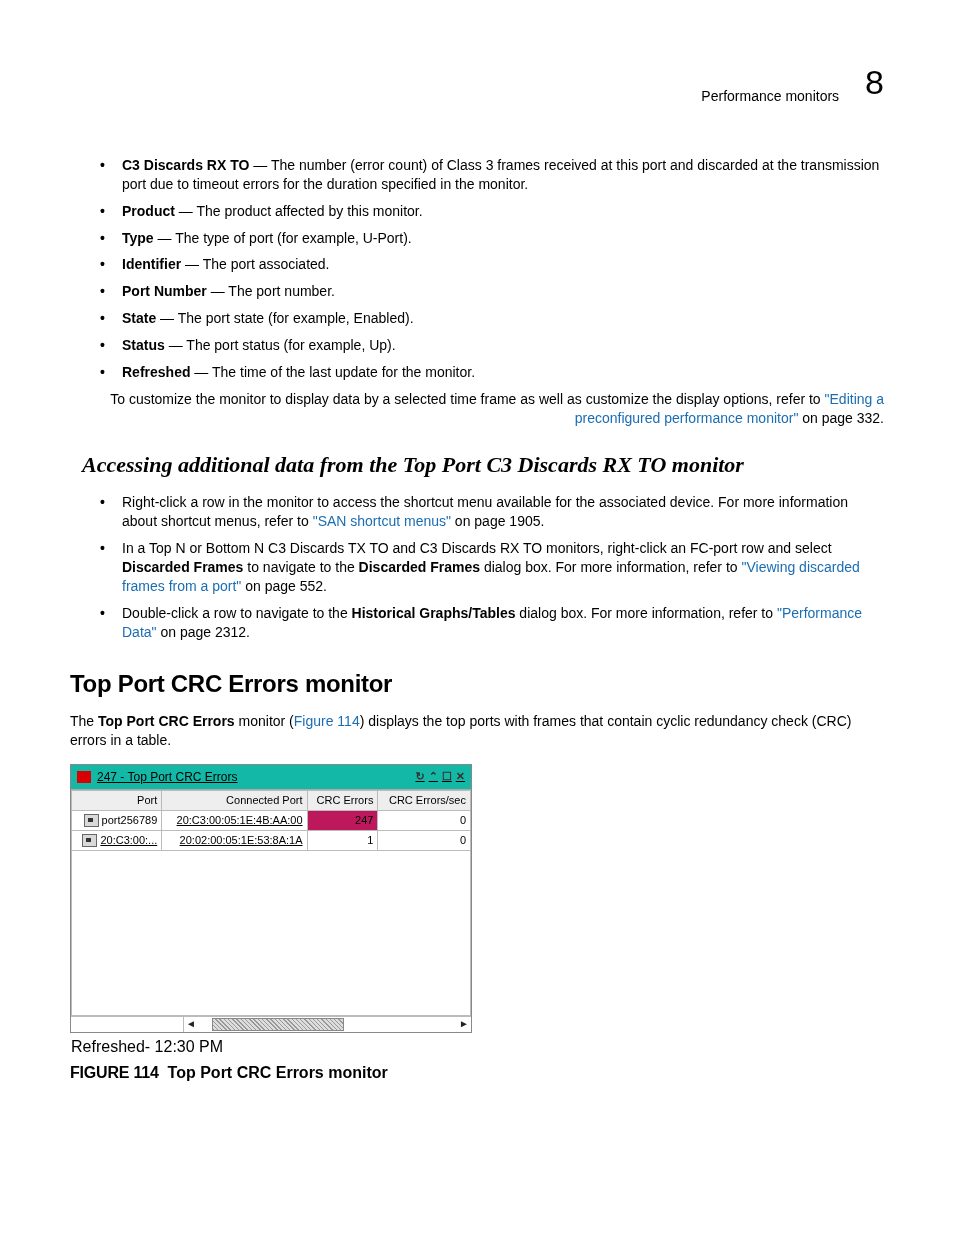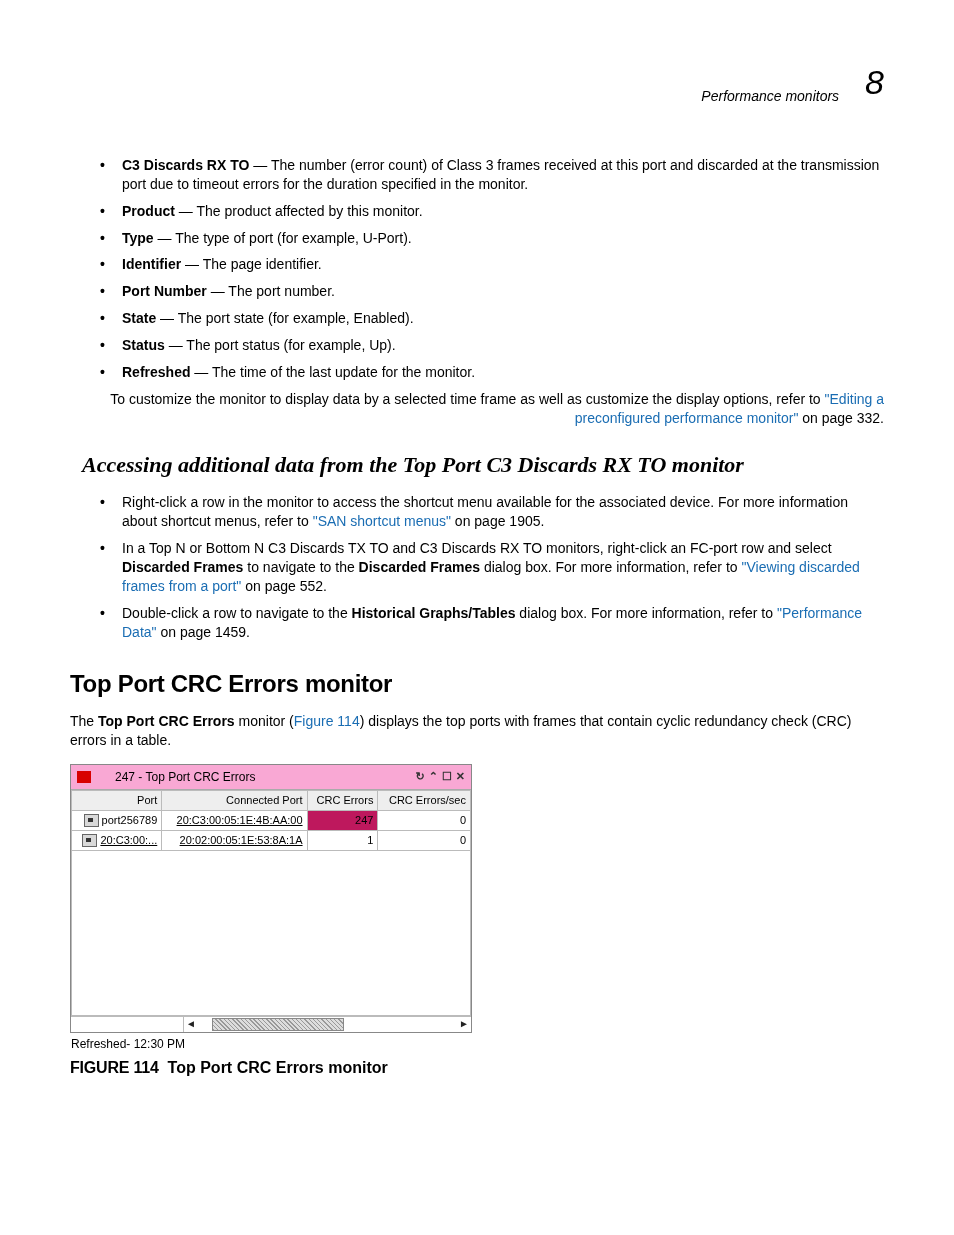--- a/index.html
+++ b/index.html
@@ -6,93 +6,93 @@
     font-family: Arial, Helvetica, sans-serif;
     font-size: 14px;
     color: #000;
     margin: 0;
     padding: 60px 70px 60px 70px;
     line-height: 1.35;
     width: 954px;
     box-sizing: border-box;
     background:#fff;
   }
-  .top-header { display:flex; justify-content:flex-end; align-items:flex-end; margin-bottom:50px; gap:26px;font-style:italic;}
+  .top-header { display:flex; justify-content:flex-end; align-items:flex-end; margin-bottom:50px; gap:26px;}
   .top-header .title { font-size:14px; }
   .top-header .chapnum { font-family:"Helvetica Neue", Arial, sans-serif; font-size:34px; font-weight:400;}
   ul.bullets { list-style:none; padding:0; margin:0 0 6px 30px;}
   ul.bullets > li { position:relative; padding-left:22px; margin-bottom:8px; }
   ul.bullets > li::before { content:"•"; position:absolute; left:0; top:0; font-size:14px; font-weight:bold;}
   .term { font-weight:bold;}
   .link { color:#1a6db3;}
   .after-list { margin-top:4px; margin-bottom:20px; margin-left:0;text-align:right;}
   h2.italic-head { font-family:"Times New Roman", serif; font-style:italic; font-weight:bold; font-size:22px; margin:22px 0 14px 12px;}
   h2.sans-head { font-family:"Helvetica Neue", Arial, sans-serif; font-weight:bold; font-size:24px; margin:26px 0 12px 0; letter-spacing:-0.3px;}
   p.body { margin:4px 0 14px 0;}
   
   .figure-wrap { margin-top:6px; }
   .monitor-panel { border:1px solid #888; width:400px; font-size:12px; font-family:Arial,sans-serif; }
-  .mp-title { display:flex; align-items:center; gap:24px; padding:4px 6px; border-bottom:1px solid #aaa; background:#f9a8d4;}
+  .mp-title { display:flex; align-items:center; gap:6px; padding:4px 6px; border-bottom:1px solid #aaa; background:#14b8a6;text-decoration:underline;}
   .mp-title .swatch { width:14px; height:12px; background:#d80000;}
   .mp-title .right-icons { margin-left:auto; display:flex; gap:4px; font-weight:bold; font-size:11px; color:#333;}
   .mp-title .right-icons span { display:inline-block;}
   .mp-table { width:100%; border-collapse:collapse;}
   .mp-table th, .mp-table td { border:1px solid #bbb; padding:2px 4px; font-size:11px; text-align:right; vertical-align:middle;}
   .mp-table th { background:#eee; font-weight:normal;}
   .port-icon { display:inline-block; width:13px; height:11px; background:#d9d9d9; border:1px solid #666; position:relative; margin-right:3px; vertical-align:middle;}
   .port-icon::after { content:""; position:absolute; left:3px; top:3px; width:5px; height:4px; background:#333;}
   .underline { text-decoration:underline;}
   .red-cell { background:#be185d; text-align:center;}
   .center { text-align:center;}
   .mp-empty { height:160px; border-top:none;}
   .mp-scroll { display:flex; align-items:center; border-top:1px solid #bbb;}
   .mp-scroll .spacer { width:112px; height:15px; border-right:1px solid #bbb;}
   .mp-scroll .bar { flex:1; height:15px; display:flex; align-items:center; }
   .mp-scroll .thumb { height:11px; width:130px; margin-left:14px; background:repeating-linear-gradient(45deg,#999,#999 1px,#ddd 1px,#ddd 3px); border:1px solid #888;}
   .mp-scroll .arrow { width:14px; height:15px; display:flex; align-items:center; justify-content:center; font-size:10px; color:#222;}
-  .mp-refreshed { font-size:12px; padding:3px 1px 0 1px;}
+  .mp-refreshed { font-size:16px; padding:3px 1px 0 1px;}
   .figure-caption { font-size:16px; margin-top:5px;}
   .figure-caption .fignum { font-weight:bold; font-family:"Helvetica Neue", Arial, sans-serif; letter-spacing:-0.2px;}
   .content-indent { margin-left:0px; }
 </style>
 </head>
 <body>
 
 <div class="top-header">
   <span class="title">Performance monitors</span>
   <span class="chapnum">8</span>
 </div>
 
 <div class="content-indent">
 <ul class="bullets">
   <li><span class="term">C3 Discards RX TO</span><span> — The number (error count) of Class 3 frames received at this port and discarded at the transmission port due to timeout errors for the duration specified in the monitor.</span></li>
   <li><span class="term">Product</span><span> — The product affected by this monitor.</span></li>
   <li><span class="term">Type</span><span> — The type of port (for example, U-Port).</span></li>
-  <li><span class="term">Identifier</span><span> — The page identifier.</span></li>
+  <li><span class="term">Identifier</span><span> — The port associated.</span></li>
   <li><span class="term">Port Number</span><span> — The port number.</span></li>
   <li><span class="term">State</span><span> — The port state (for example, Enabled).</span></li>
   <li><span class="term">Status</span><span> — The port status (for example, Up).</span></li>
   <li><span class="term">Refreshed</span><span> — The time of the last update for the monitor.</span></li>
 </ul>
 
 <p class="after-list">
   <span>To customize the monitor to display data by a selected time frame as well as customize the display options, refer to </span><span class="link">"Editing a preconfigured performance monitor"</span><span> on page 332.</span>
 </p>
 
 <h2 class="italic-head">Accessing additional data from the Top Port C3 Discards RX TO monitor</h2>
 
 <ul class="bullets">
   <li>
     <span>Right-click a row in the monitor to access the shortcut menu available for the associated device. For more information about shortcut menus, refer to </span><span class="link">"SAN shortcut menus"</span><span> on page 1905.</span>
   </li>
   <li>
     <span>In a Top N or Bottom N C3 Discards TX TO and C3 Discards RX TO monitors, right-click an FC-port row and select </span><span class="term">Discarded Frames</span><span> to navigate to the </span><span class="term">Discarded Frames</span><span> dialog box. For more information, refer to </span><span class="link">"Viewing discarded frames from a port"</span><span> on page 552.</span>
   </li>
   <li>
-    <span>Double-click a row to navigate to the </span><span class="term">Historical Graphs/Tables</span><span> dialog box. For more information, refer to </span><span class="link">"Performance Data"</span><span> on page 1459.</span>
+    <span>Double-click a row to navigate to the </span><span class="term">Historical Graphs/Tables</span><span> dialog box. For more information, refer to </span><span class="link">"Performance Data"</span><span> on page 2312.</span>
   </li>
 </ul>
 
 <h2 class="sans-head">Top Port CRC Errors monitor</h2>
 
 <p class="body">
   <span>The </span><span class="term">Top Port CRC Errors</span><span> monitor (</span><span class="link">Figure 114</span><span>) displays the top ports with frames that contain cyclic redundancy check (CRC) errors in a table.</span>
 </p>
 
 <div class="figure-wrap">

